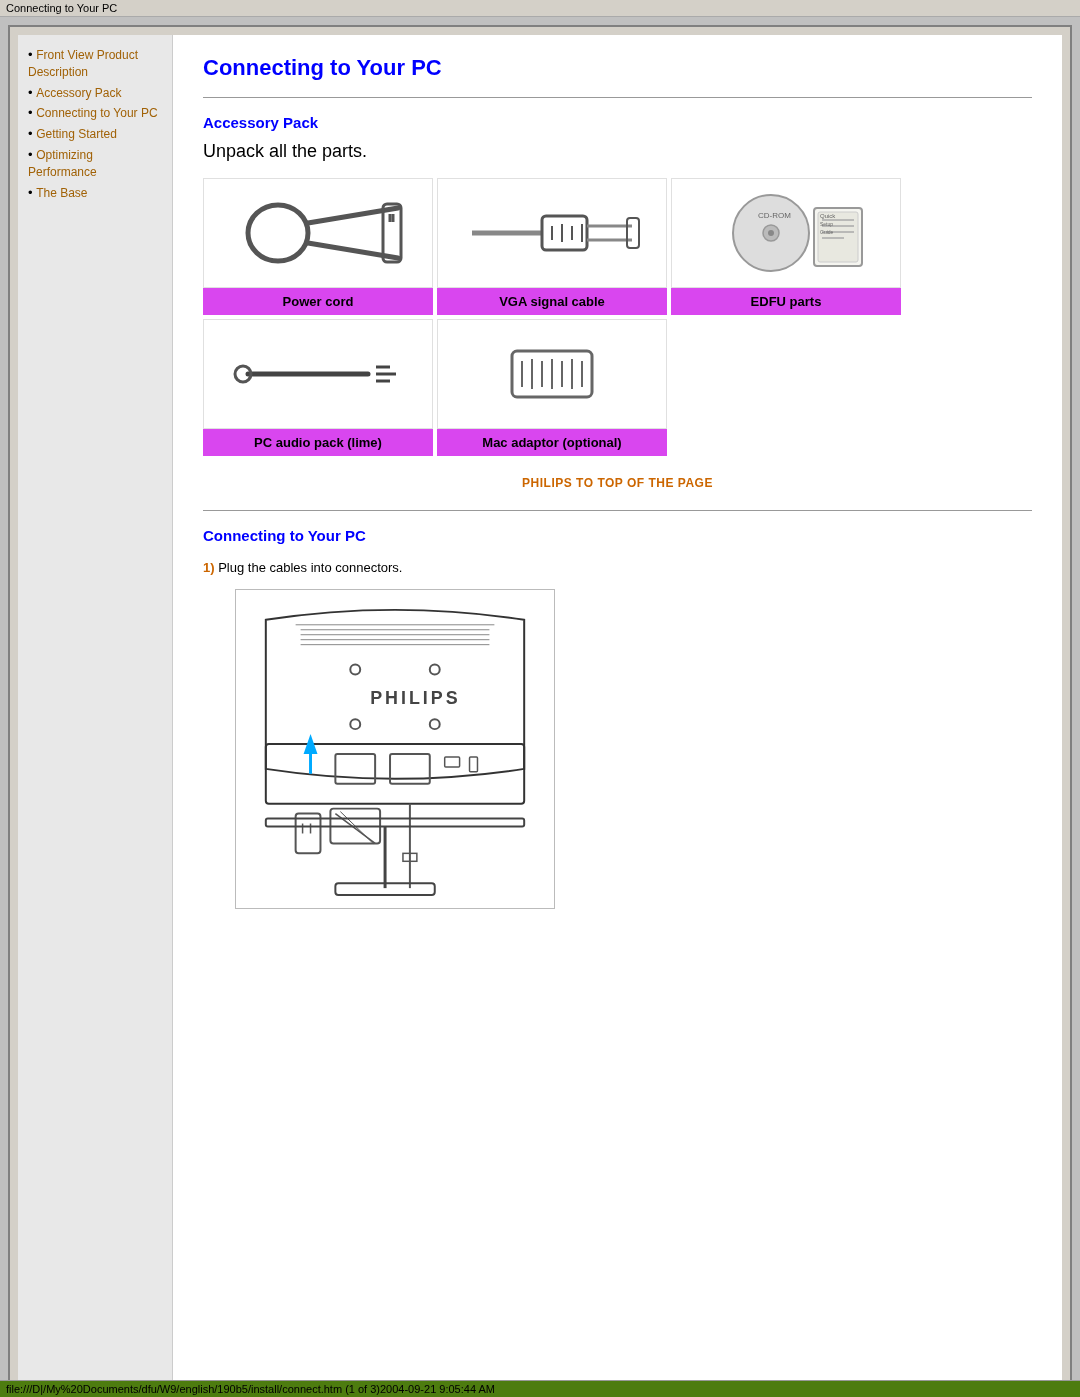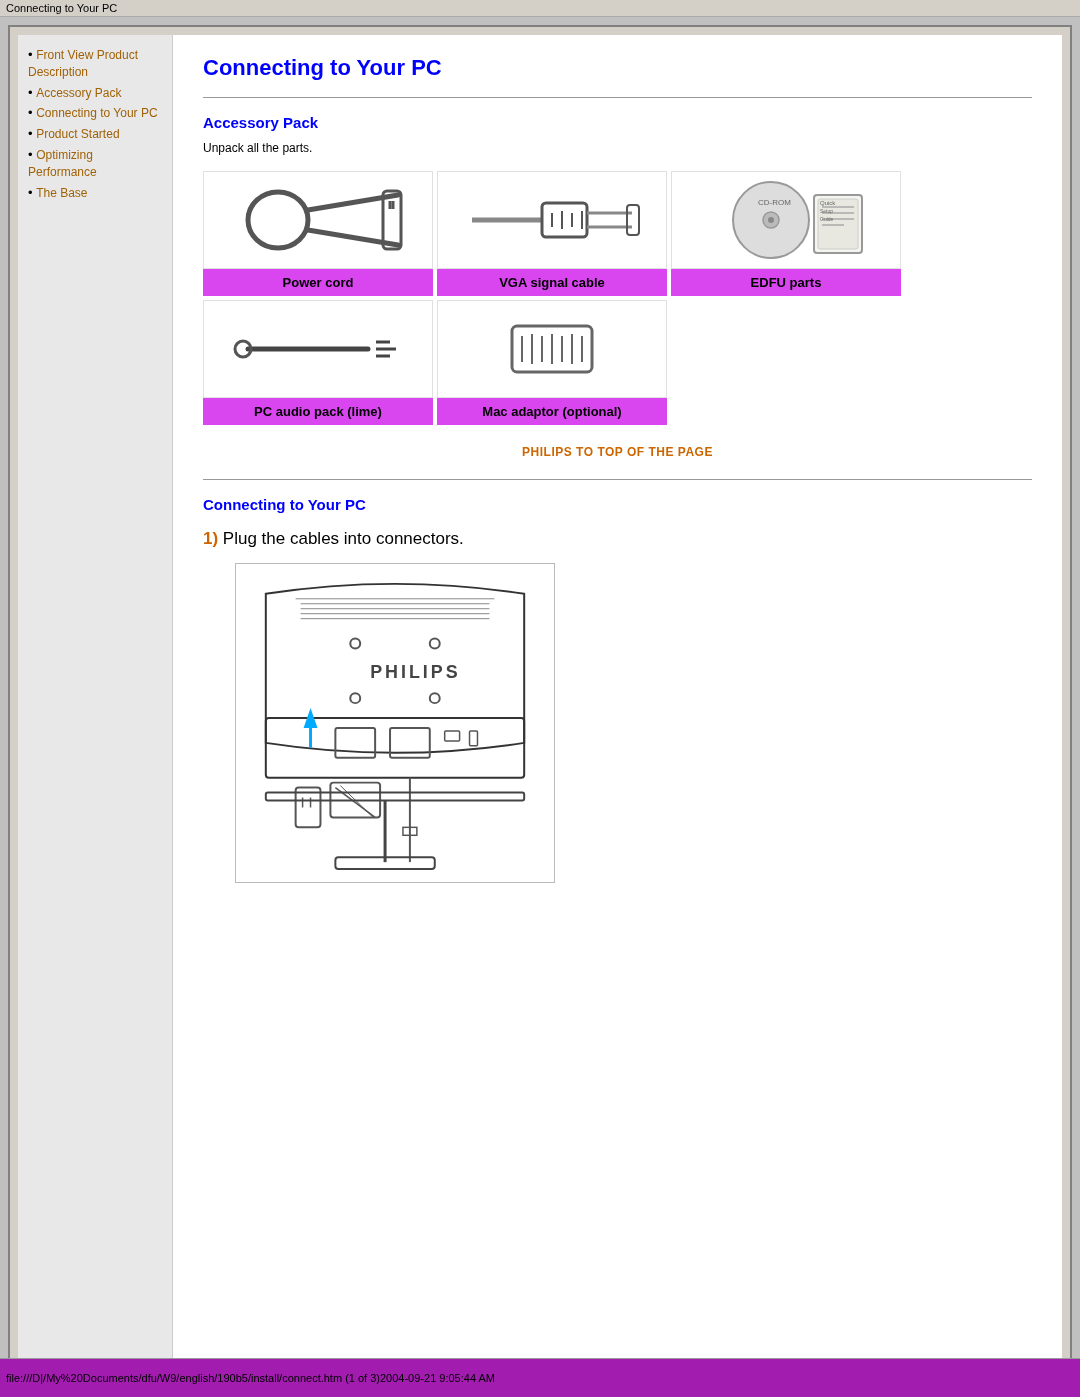--- a/index.html
+++ b/index.html
@@ -70,21 +70,21 @@
       border-top: 1px solid #999;
       margin-bottom: 16px;
     }
     .section-title {
       color: #0000ff;
       font-size: 15px;
       font-weight: bold;
       margin-bottom: 10px;
     }
     .unpack-text {
-      font-size: 12px;
+      font-size: 18px;
       margin-bottom: 16px;
       color: #000;
     }
     .accessories-grid {
       display: flex;
       flex-direction: column;
       gap: 0;
       margin-bottom: 20px;
     }
     .accessory-row {
@@ -92,21 +92,21 @@
       gap: 0;
     }
     .accessory-item {
       display: flex;
       flex-direction: column;
       align-items: center;
       margin-right: 4px;
     }
     .accessory-image-box {
       width: 230px;
-      height: 98px;
+      height: 110px;
       display: flex;
       align-items: center;
       justify-content: center;
       background: #fff;
       border: 1px solid #e0e0e0;
     }
     .accessory-label {
       background: #d946ef;
       color: #000;
       font-weight: bold;
@@ -139,36 +139,36 @@
       border-top: 1px solid #999;
       margin: 16px 0;
     }
     .connecting-section-title {
       color: #0000ff;
       font-size: 15px;
       font-weight: bold;
       margin-bottom: 16px;
     }
     .step-text {
-      font-size: 17px;
+      font-size: 13px;
       margin-bottom: 14px;
       color: #000;
     }
     .step-number {
       color: #cc6600;
       font-weight: bold;
     }
     .status-bar {
       position: fixed;
       bottom: 0;
       left: 0;
       width: 1080px;
-      background: #a21caf;
+      background: #4d7c0f;
       border-top: 1px solid #999;
-      padding: 13px 6px;
+      padding: 2px 6px;
       font-size: 11px;
       color: #000;
     }
     .row2-items {
       display: flex;
       gap: 0;
       margin-top: 4px;
     }
   </style>
 </head>
@@ -186,21 +186,21 @@
         <li>
           <a href="#">Front View Product Description</a>
         </li>
         <li>
           <a href="#">Accessory Pack</a>
         </li>
         <li>
           <a href="#">Connecting to Your PC</a>
         </li>
         <li>
-          <a href="#">Product Started</a>
+          <a href="#">Getting Started</a>
         </li>
         <li>
           <a href="#">Optimizing Performance</a>
         </li>
         <li>
           <a href="#">The Base</a>
         </li>
       </ul>
     </div>
 

